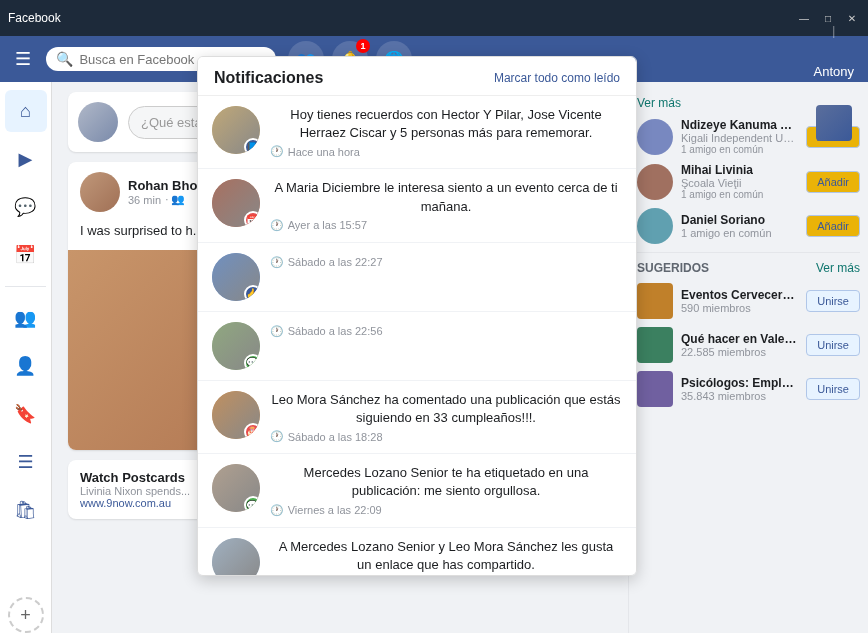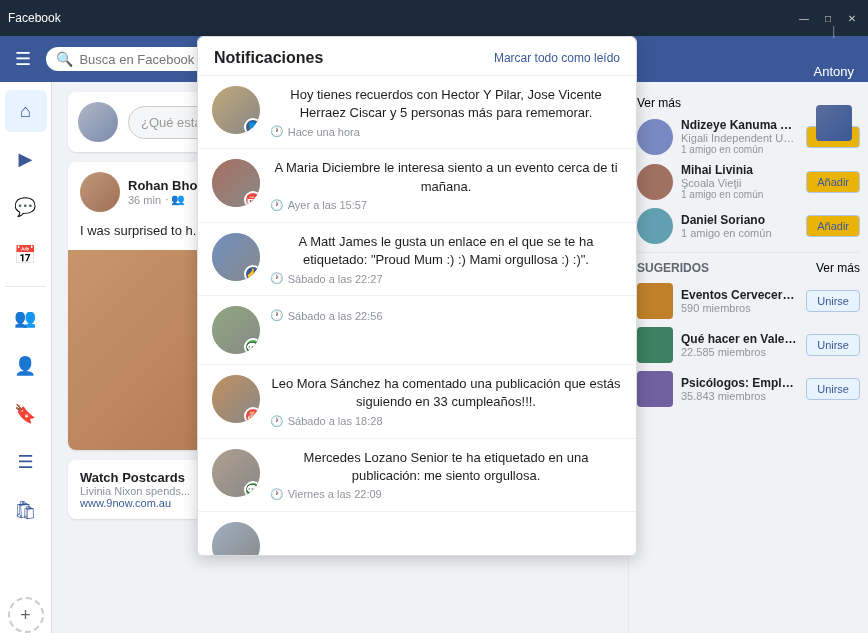--- a/index.html
+++ b/index.html
@@ -177,21 +177,21 @@
       background: #f0f2f5;
       padding: 10px 8px;
       overflow-y: auto;
       border-left: 1px solid #e4e6ea;
     }
     .sidebar-section-header {
       font-size: 12px; font-weight: bold; color: #606770;
       display: flex; justify-content: space-between; align-items: center;
       margin-bottom: 8px; margin-top: 4px;
     }
-    .sidebar-see-more { color: #000000; font-size: 12px; cursor: pointer; font-weight: normal; }
+    .sidebar-see-more { color: #0f766e; font-size: 12px; cursor: pointer; font-weight: normal; }
     .friend-item {
       display: flex; align-items: center; gap: 8px; margin-bottom: 8px;
     }
     .friend-avatar {
       width: 36px; height: 36px; border-radius: 50%; background: #8b9dc3; flex-shrink: 0;
       overflow: hidden;
     }
     .friend-info { flex: 1; min-width: 0; }
     .friend-name { font-size: 12px; font-weight: bold; color: #1c1e21; white-space: nowrap; overflow: hidden; text-overflow: ellipsis; }
     .friend-detail { font-size: 11px; color: #90949c; white-space: nowrap; overflow: hidden; text-overflow: ellipsis; }
@@ -208,21 +208,21 @@
       display: flex; align-items: center; gap: 8px; margin-bottom: 8px;
     }
     .group-avatar {
       width: 36px; height: 36px; border-radius: 4px; background: #8b9dc3; flex-shrink: 0;
     }
     .divider-line { height: 1px; background: #e4e6ea; margin: 8px 0; }
 
     
     .notifications-panel {
       position: absolute;
-      top: 36px;
+      top: 56px;
       left: 197px;
       width: 440px;
       background: white;
       border: 1px solid #ddd;
       border-radius: 6px;
       box-shadow: 0 4px 16px rgba(0,0,0,0.2);
       z-index: 100;
       max-height: 520px;
       overflow-y: auto;
     }
@@ -391,21 +391,20 @@
         <span>Ayer a las 15:57</span>
       </div>
     </div>
   </div>
         <div class="notif-item">
     <div class="notif-avatar" style="background:#7090c0;">
       <div style="width:100%;height:100%;background:linear-gradient(135deg,#7090c0,#888);border-radius:50%;"></div>
       <div class="notif-icon" style="background:#3b5998;">👍</div>
     </div>
     <div class="notif-content">
-      <div class="notif-text">A Matt James le gusta un enlace en el que se te ha etiquetado: "Proud Mum :) :) Mami orgullosa :) :)".</div>
       <div class="notif-time">
         <span>🕐</span>
         <span>Sábado a las 22:27</span>
       </div>
     </div>
   </div>
         <div class="notif-item">
     <div class="notif-avatar" style="background:#90a880;">
       <div style="width:100%;height:100%;background:linear-gradient(135deg,#90a880,#888);border-radius:50%;"></div>
       <div class="notif-icon" style="background:#4CAF50;">💬</div>
@@ -439,20 +438,24 @@
       <div class="notif-text">Mercedes Lozano Senior te ha etiquetado en una publicación: me siento orgullosa.</div>
       <div class="notif-time">
         <span>🕐</span>
         <span>Viernes a las 22:09</span>
       </div>
     </div>
   </div>
         <div class="notif-item">
     <div class="notif-avatar" style="background:#a0b0c0;">
       <div style="width:100%;height:100%;background:linear-gradient(135deg,#a0b0c0,#888);border-radius:50%;"></div>
+
+    </div>
+    <div class="notif-content">
+      <div class="notif-text">A Mercedes Lozano Senior y Leo Mora Sánchez les gusta un enlace que has compartido.</div>
 
     </div>
   </div>
       </div>
   </div>
 
   <div class="right-sidebar">
 
     <div class="sidebar-section-header">
       <span class="sidebar-see-more">Ver más</span>

